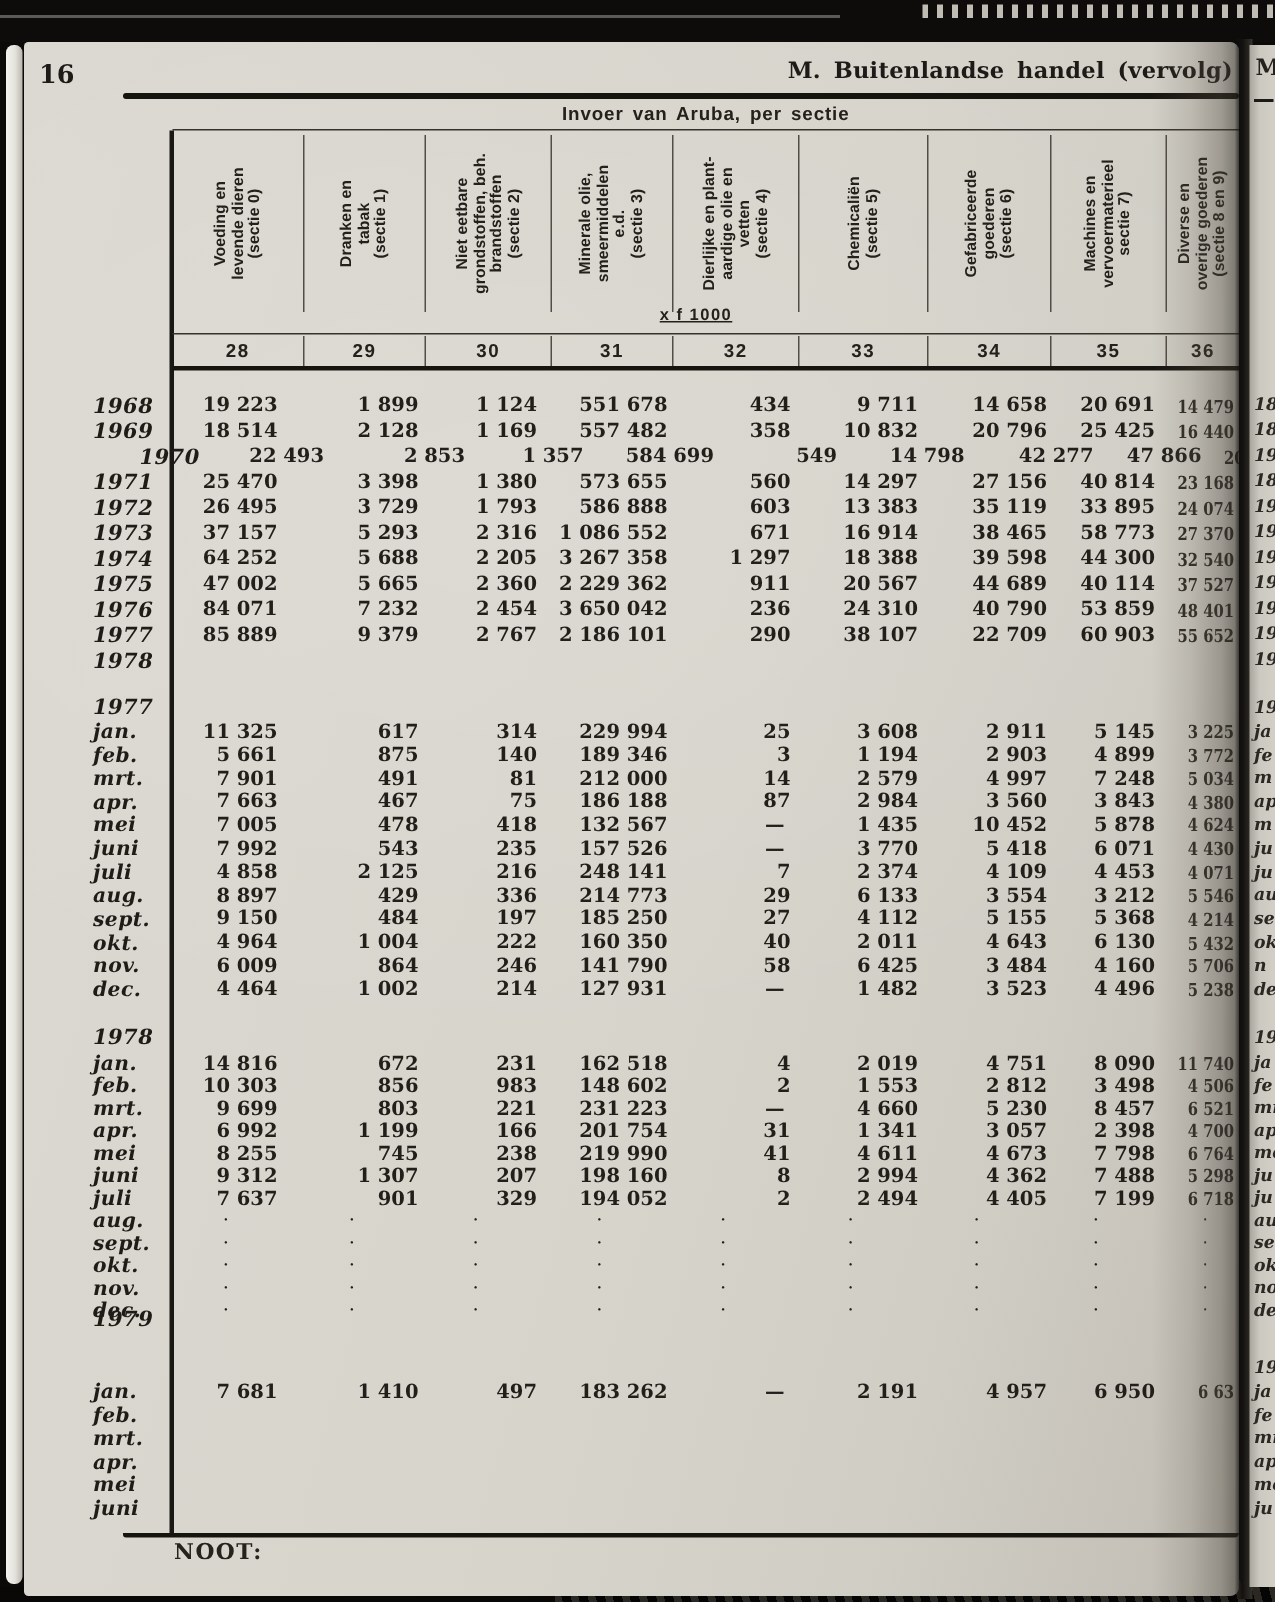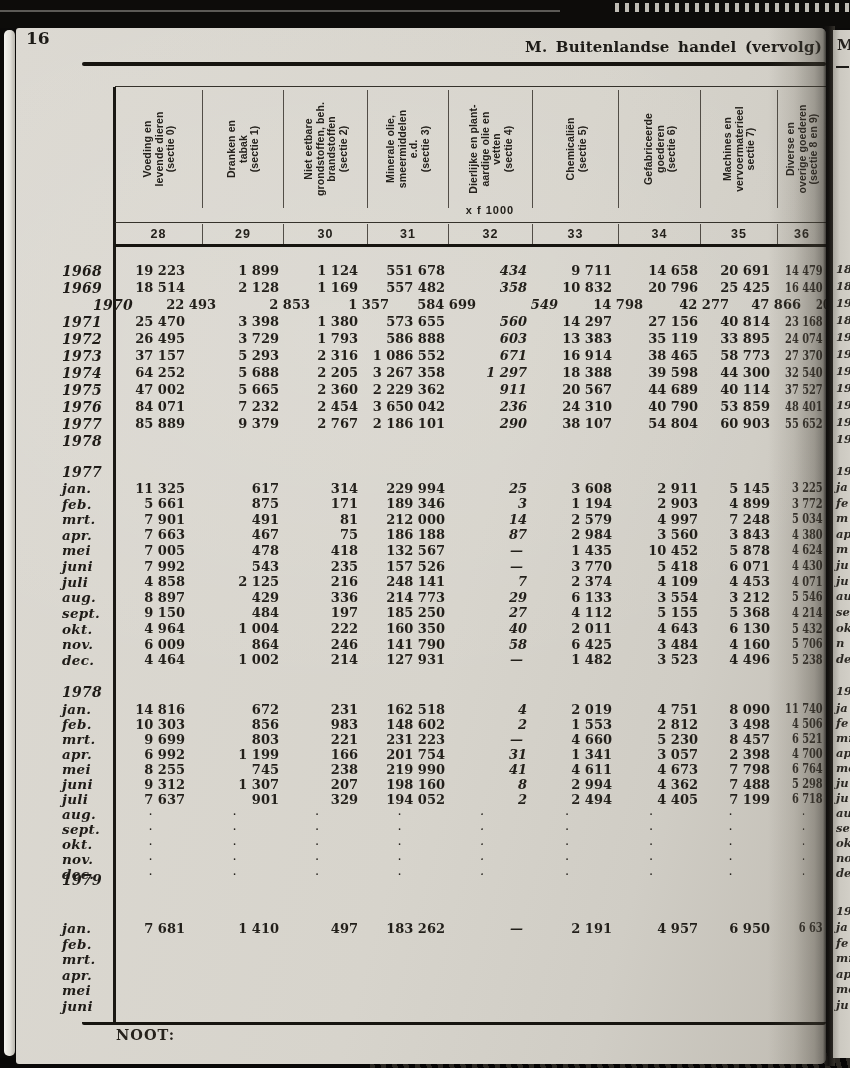--- a/index.html
+++ b/index.html
@@ -27,34 +27,34 @@
   .p2item{position:absolute;left:3px;font:700 italic 11.5px "DejaVu Serif",serif;
     font-style:italic;color:#2b2823;white-space:nowrap;}
   
   .page{position:absolute;left:16px;top:28px;width:810px;height:1036px;
     background:
       radial-gradient(120% 60% at 40% 30%,rgba(255,255,255,.10),rgba(0,0,0,0) 60%),
       linear-gradient(105deg,#dcd9d2 0%,#d7d4cc 55%,#d0cdc5 78%,#c0bcb3 100%);
     border-radius:3px 6px 6px 3px;overflow:hidden;}
   .curve{position:absolute;right:0;top:0;width:58px;height:100%;pointer-events:none;
     background:linear-gradient(90deg,rgba(0,0,0,0) 0%,rgba(96,90,78,.18) 45%,rgba(74,69,59,.38) 80%,rgba(42,39,33,.55) 100%);}
-  .pagenum{position:absolute;left:10px;top:0;font:700 17px "DejaVu Serif",serif;color:#1d1b17;}
+  .pagenum{position:absolute;left:10px;top:12px;font:700 17px "DejaVu Serif",serif;color:#1d1b17;}
   .runhead{position:absolute;right:4px;top:10px;font:700 15px "DejaVu Serif",serif;color:#1d1b17;
     letter-spacing:.2px;word-spacing:3px;}
   .rule{position:absolute;background:#16140f;}
   .r-top{left:66px;top:34px;width:744px;height:4px;border-radius:2px;}
   .r-title{left:99px;top:58px;width:711px;height:1px;background:#35322b;}
   .r-prenum{left:99px;top:194px;width:711px;height:1px;background:#35322b;}
   .r-postnum{left:99px;top:216px;width:711px;height:3px;}
   .r-bottom{left:66px;top:994px;width:744px;height:3px;border-radius:0 0 3px 2px;}
   .vborder{position:absolute;left:97px;top:59px;width:3px;height:936px;background:#1a1814;}
   .title{position:absolute;left:99px;top:41px;width:711px;text-align:center;
     font:700 12.5px "Liberation Sans",sans-serif;color:#24211c;letter-spacing:.6px;word-spacing:2px;}
-  .unit{position:absolute;left:432px;top:176px;width:84px;text-align:center;
-    font:700 11px "Liberation Sans",sans-serif;color:#24211c;letter-spacing:1px;}
+  .unit{position:absolute;left:406px;top:176px;width:84px;text-align:center;
+    font:700 11px "Liberation Sans",sans-serif;color:#24211c;letter-spacing:1px;text-decoration:underline;}
   
   .hgrid{position:absolute;left:99px;top:62px;width:711px;height:118px;display:grid;
     grid-template-columns:87px 81px 84px 81px 84px 86px 82px 77px 49px;}
   .hcell{position:relative;border-left:1px solid rgba(48,43,36,.8);}
   .hcell:first-child{border-left:none;}
   .rot{position:absolute;left:50%;top:50%;width:118px;
     transform:translate(-50%,-50%) rotate(-90deg);
     font:700 10.5px/11.5px "Liberation Sans",sans-serif;color:#24211c;
     text-align:center;letter-spacing:.1px;}
   
@@ -65,21 +65,21 @@
   .ncell:first-child{border-left:none;}
   
   .row{position:absolute;left:0;width:810px;display:grid;
     grid-template-columns:99px 87px 81px 84px 81px 84px 86px 82px 77px 49px;align-items:center;}
   .rlabel{padding-left:46px;font:700 italic 14px "DejaVu Serif",serif;font-style:italic;
     color:#1f1c18;white-space:nowrap;letter-spacing:.3px;}
   .mlabel{font-size:13.5px;}
   .cell{display:flex;justify-content:flex-end;align-items:center;white-space:nowrap;
     font:700 13px "DejaVu Serif",serif;color:#221f1a;}
   .c0{padding-right:17px;}.c1{padding-right:4px;}.c2{padding-right:9px;}.c3{padding-right:3px;}
-  .c4{padding-right:5px;font-style:italic;}.c5{padding-right:6px;}.c6{padding-right:2px;}.c7{padding-right:7px;}
+  .c4{padding-right:5px;}.c5{padding-right:6px;}.c6{padding-right:2px;}.c7{padding-right:7px;}
   .c8{padding-right:4px;transform:scaleX(.82);transform-origin:100% 50%;font-size:12px;color:#2c2823;}
   .cell.dash{padding-right:10px;letter-spacing:-1px;}
   .cell.dot{justify-content:center;padding-right:16px;font-size:9px;}
   .c8.dot{padding-right:6px;}
   
   .note{position:absolute;left:100px;top:998px;width:676px;display:flex;
     font:700 14.5px "DejaVu Serif",serif;color:#26221c;}
   .note-label{margin-right:5px;letter-spacing:1px;text-align:right;}
   .note-l1{word-spacing:5.5px;letter-spacing:.2px;}
   .note-l2{position:absolute;left:202px;top:1016px;font:700 14.5px "DejaVu Serif",serif;
@@ -93,20 +93,21 @@
   <div class="binding-ticks"></div>
 </div>
 <div class="left-edge"></div>
 <div class="bottom-band"></div>
 <div class="bottom-hatch"></div>
 
 <div class="page">
   <div class="pagenum">16</div>
   <div class="runhead">M.  Buitenlandse handel (vervolg)</div>
   <div class="rule r-top"></div>
+  <div class="title">Invoer van Aruba, per sectie</div>
   <div class="rule r-title"></div>
   <div class="vborder"></div>
   <div class="hgrid" id="hgrid">
       <div class="hcell">
         <div class="rot">
           <div>Voeding  en</div>
           <div>levende dieren</div>
           <div>(sectie 0)</div>
         </div>
       </div>
@@ -293,21 +294,21 @@
         <span class="cell c8">48 401</span>
       </div>
       <div class="row" style="top: 387px; height: 17px;">
         <span class="rlabel">1977</span>
         <span class="cell c0">85 889</span>
         <span class="cell c1">9 379</span>
         <span class="cell c2">2 767</span>
         <span class="cell c3">2 186 101</span>
         <span class="cell c4">290</span>
         <span class="cell c5">38 107</span>
-        <span class="cell c6">54 804</span>
+        <span class="cell c6">22 709</span>
         <span class="cell c7">60 903</span>
         <span class="cell c8">55 652</span>
       </div>
       <div class="row" style="top: 404px; height: 17px;">
         <span class="rlabel">1978</span>
         <span class="cell c0"></span>
         <span class="cell c1"></span>
         <span class="cell c2"></span>
         <span class="cell c3"></span>
         <span class="cell c4"></span>
@@ -328,21 +329,21 @@
         <span class="cell c4">25</span>
         <span class="cell c5">3 608</span>
         <span class="cell c6">2 911</span>
         <span class="cell c7">5 145</span>
         <span class="cell c8">3 225</span>
       </div>
       <div class="row" style="top: 467.62px; height: 15.62px;">
         <span class="rlabel mlabel">feb.</span>
         <span class="cell c0">5 661</span>
         <span class="cell c1">875</span>
-        <span class="cell c2">171</span>
+        <span class="cell c2">140</span>
         <span class="cell c3">189 346</span>
         <span class="cell c4">3</span>
         <span class="cell c5">1 194</span>
         <span class="cell c6">2 903</span>
         <span class="cell c7">4 899</span>
         <span class="cell c8">3 772</span>
       </div>
       <div class="row" style="top: 483.24px; height: 15.62px;">
         <span class="rlabel mlabel">mrt.</span>
         <span class="cell c0">7 901</span>

